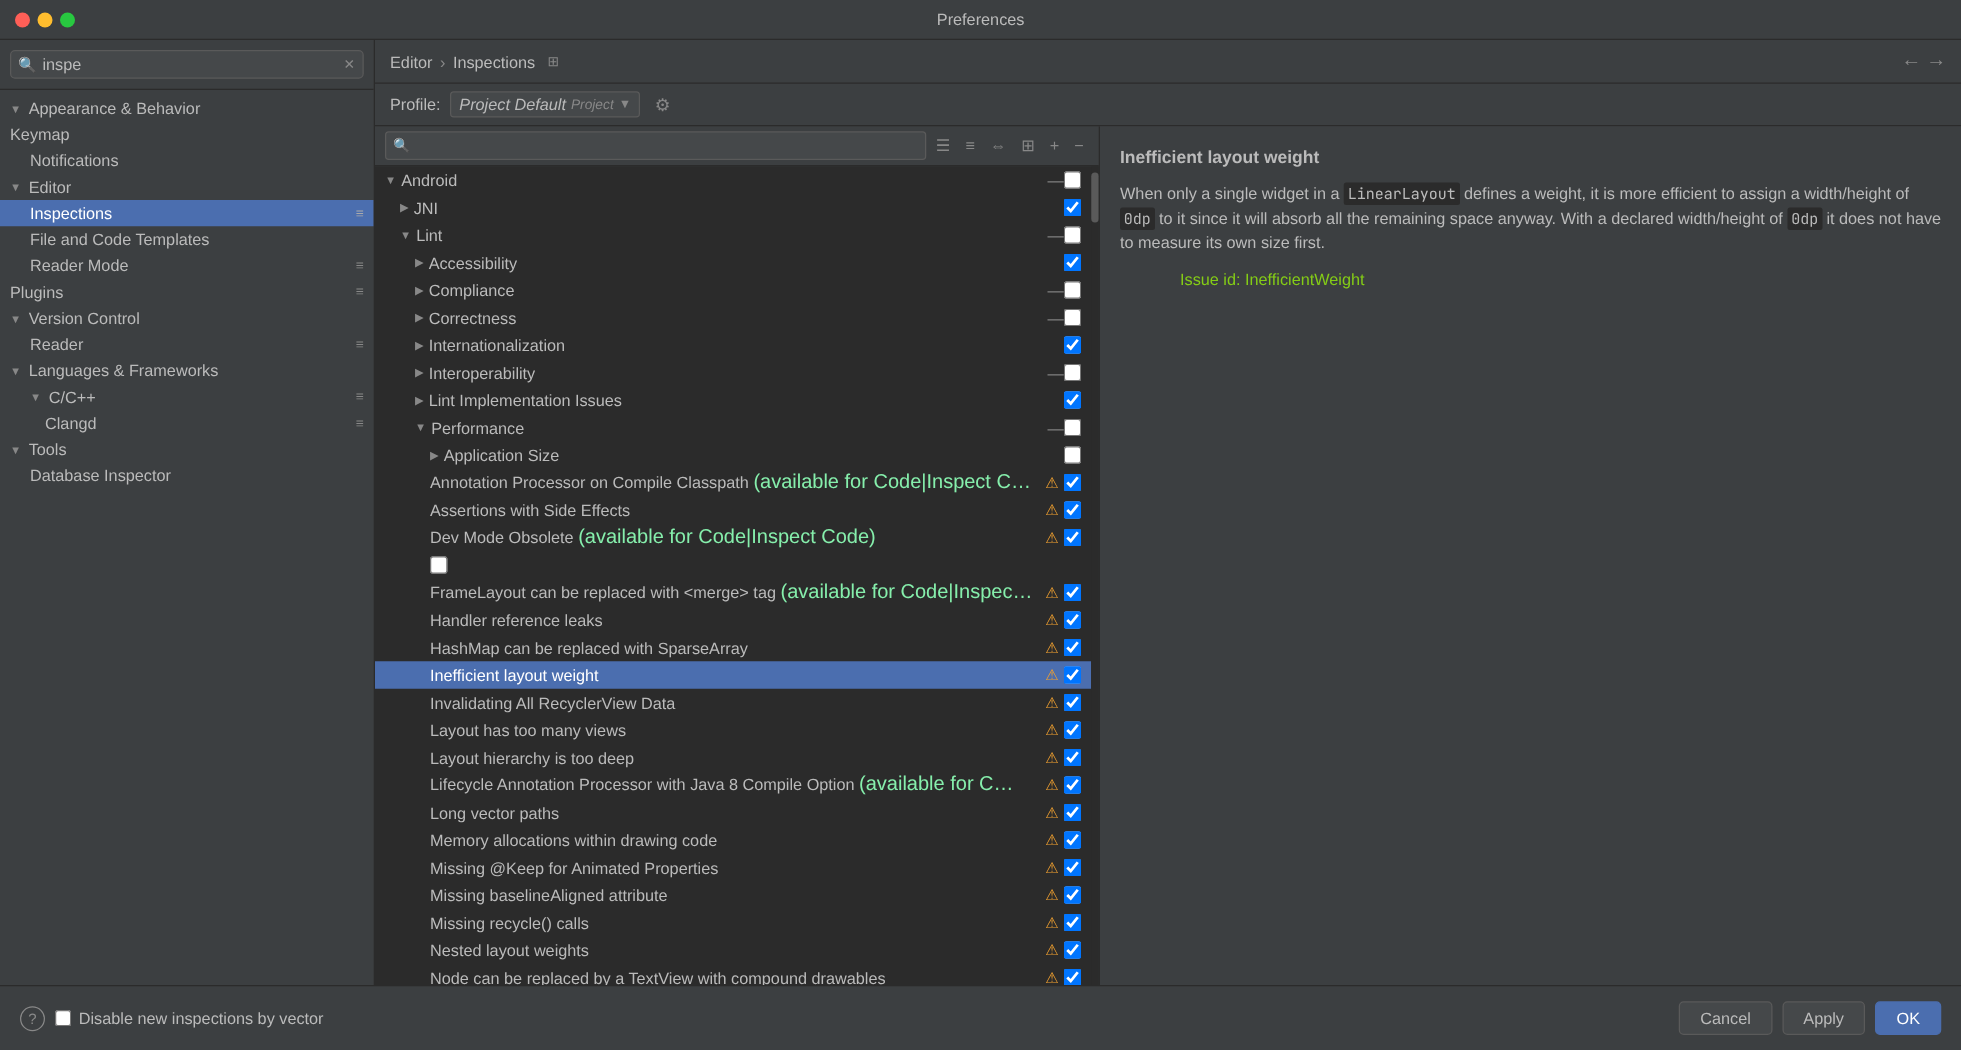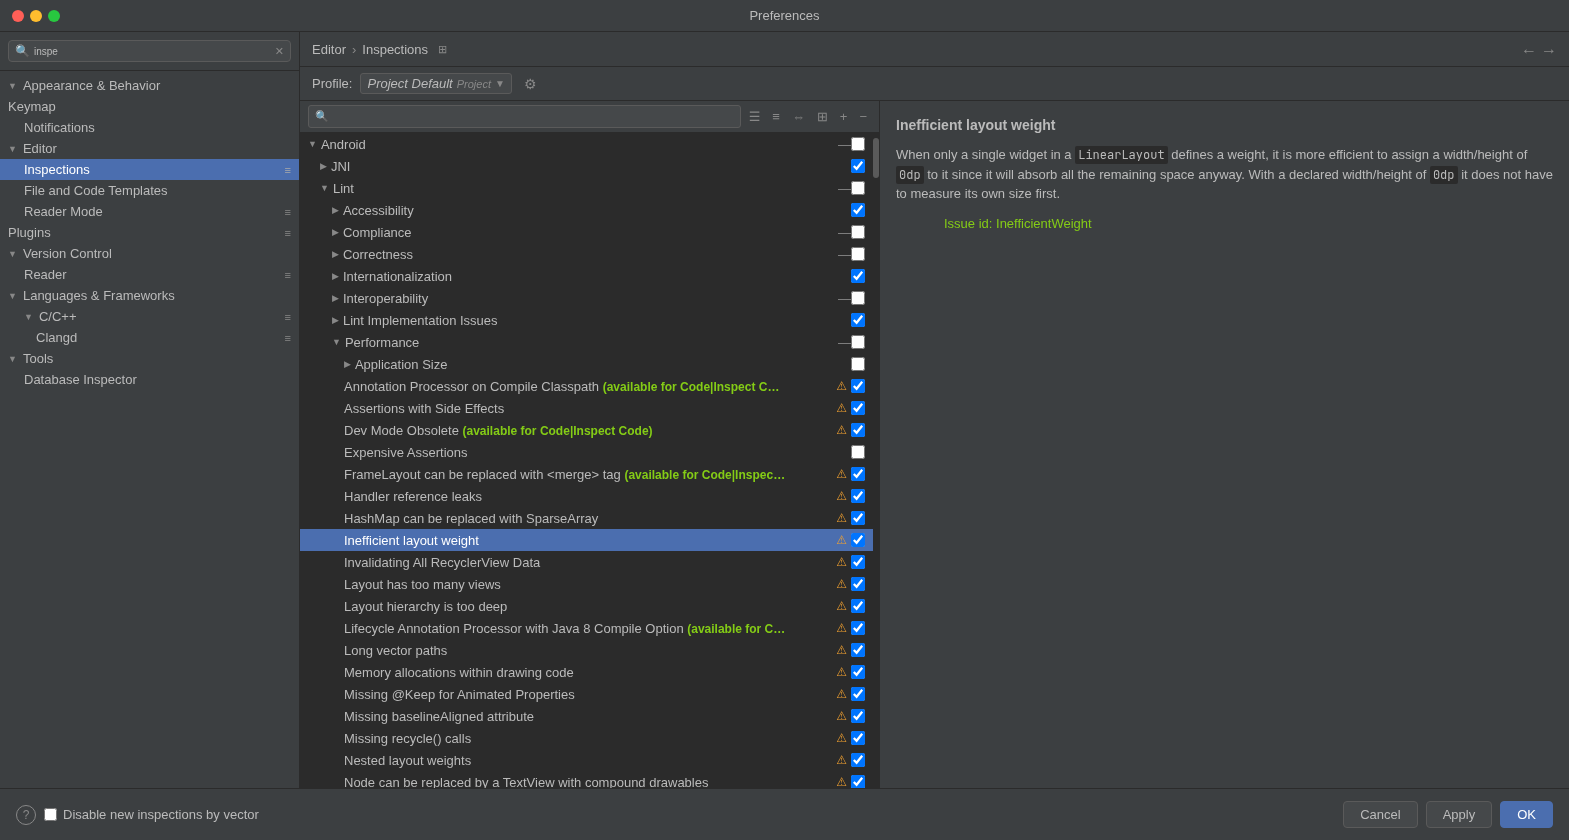--- a/index.html
+++ b/index.html
@@ -60,21 +60,21 @@
       border: 1px solid #5a5a5a;
       border-radius: 4px;
       padding: 3px 6px;
       gap: 4px;
     }
     .search-input-wrapper input {
       background: transparent;
       border: none;
       outline: none;
       color: #bbbbbb;
-      font-size: 10px;
+      font-size: 13px;
       flex: 1;
     }
     .search-input-wrapper .clear-icon {
       cursor: pointer;
       color: #888;
       font-size: 11px;
     }
     .sidebar-tree {
       flex: 1;
       overflow-y: auto;
@@ -195,21 +195,21 @@
     .insp-row {
       display: flex;
       align-items: center;
       padding: 2px 8px;
       min-height: 22px;
       cursor: pointer;
       gap: 4px;
     }
     .insp-row.selected { background: #4b6eaf; color: #ffffff; }
     .insp-row .insp-name { flex: 1; overflow: hidden; text-overflow: ellipsis; white-space: nowrap; }
-    .insp-row .insp-name .available-note { color: #84cc16; font-size: 12px; font-weight: bold; }
+    .insp-row .insp-name .available-note { color: #86efac; font-size: 16px; }
     .insp-row .warn-icon { color: #f0a030; font-size: 12px; }
     .insp-row .checkbox { width: 14px; height: 14px; }
     .insp-group {
       display: flex;
       align-items: center;
       padding: 2px 8px;
       min-height: 22px;
       font-weight: normal;
       cursor: pointer;
     }
@@ -585,21 +585,20 @@
                 <input type="checkbox" class="checkbox" checked="" style="">
               </div>
 
               <div class="insp-row insp-level4">
                 <span class="insp-name">Dev Mode Obsolete <span class="available-note">(available for Code|Inspect Code)</span></span>
                 <span class="warn-icon">⚠</span>
                 <input type="checkbox" class="checkbox" checked="" style="">
               </div>
 
               <div class="insp-row insp-level4">
-                <span class="insp-name">Expensive Assertions</span>
                 <input type="checkbox" class="checkbox" style="">
               </div>
 
               <div class="insp-row insp-level4">
                 <span class="insp-name">FrameLayout can be replaced with &lt;merge&gt; tag <span class="available-note">(available for Code|Inspec…</span></span>
                 <span class="warn-icon">⚠</span>
                 <input type="checkbox" class="checkbox" checked="" style="">
               </div>
 
               <div class="insp-row insp-level4">

